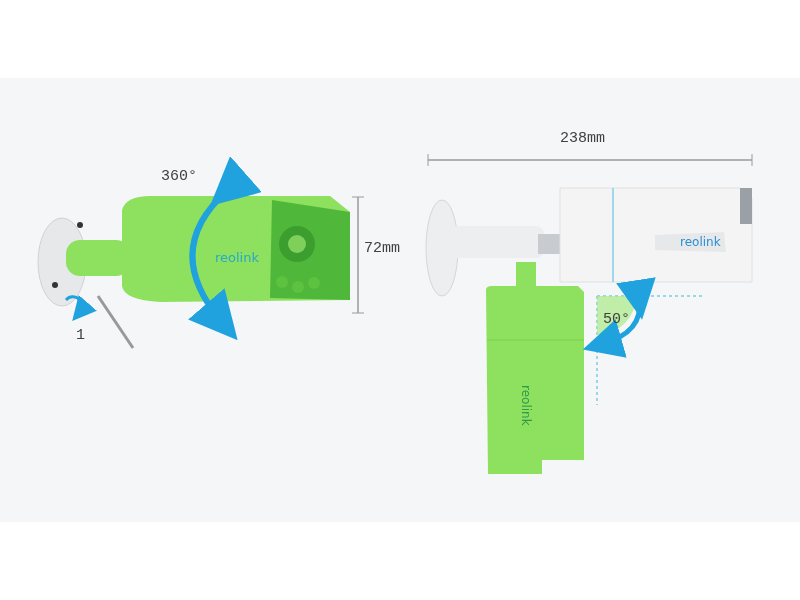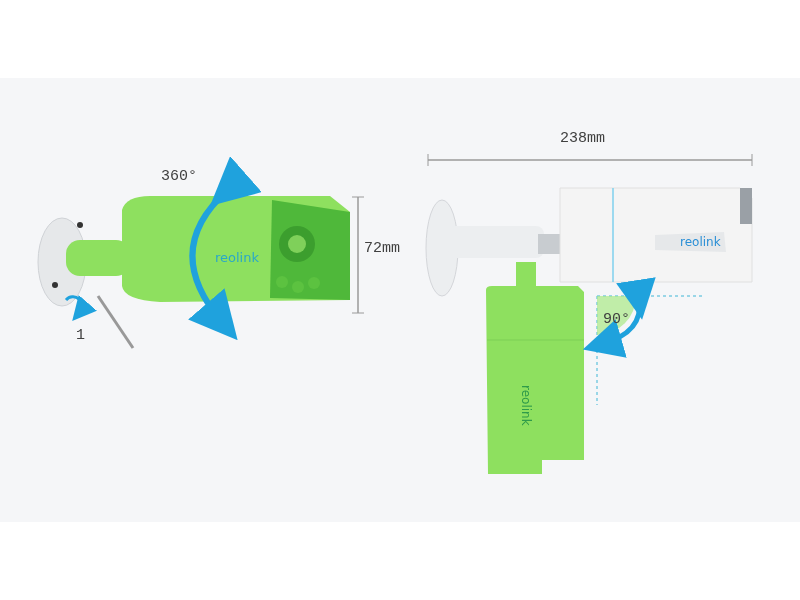--- a/index.html
+++ b/index.html
@@ -63,13 +63,13 @@
     <line x1="597" y1="296" x2="597" y2="405" stroke="#3fb6d6" stroke-dasharray="3,3"></line>
     <path d="M597,296 L636,296 A39,39 0 0,1 597,335 Z" fill="#a9ea86" opacity="0.7"></path>
     <path d="M639,300 Q644,332 602,344" fill="none" stroke="#1fa2dd" stroke-width="5" marker-start="url(#ah)" marker-end="url(#ah)"></path>
   </g>
 </svg>
 
 <div class="lbl" style="left:161px;top:168px;">360°</div>
 <div class="lbl" style="left:364px;top:240px;">72mm</div>
 <div class="lbl" style="left:76px;top:327px;">1</div>
 <div class="lbl" style="left:560px;top:130px;">238mm</div>
-<div class="lbl" style="left:603px;top:311px;">90°</div>
+<div class="lbl" style="left:603px;top:311px;">50°</div>
 
 </body></html>

